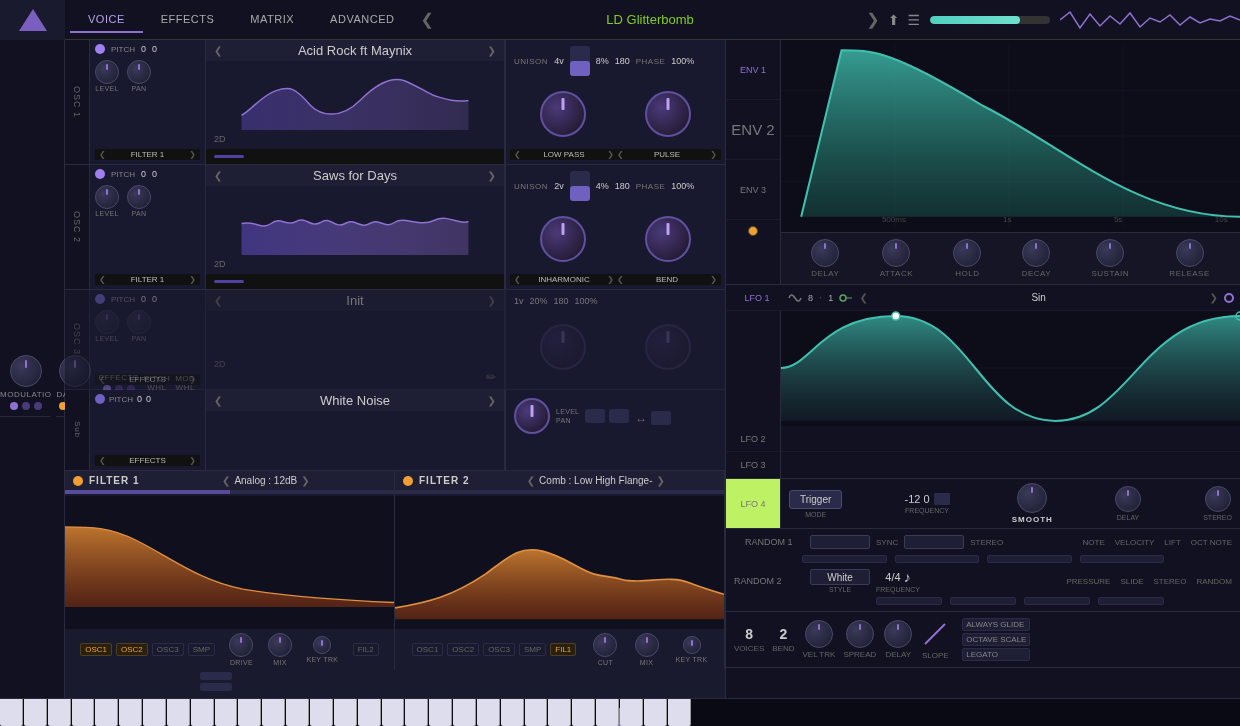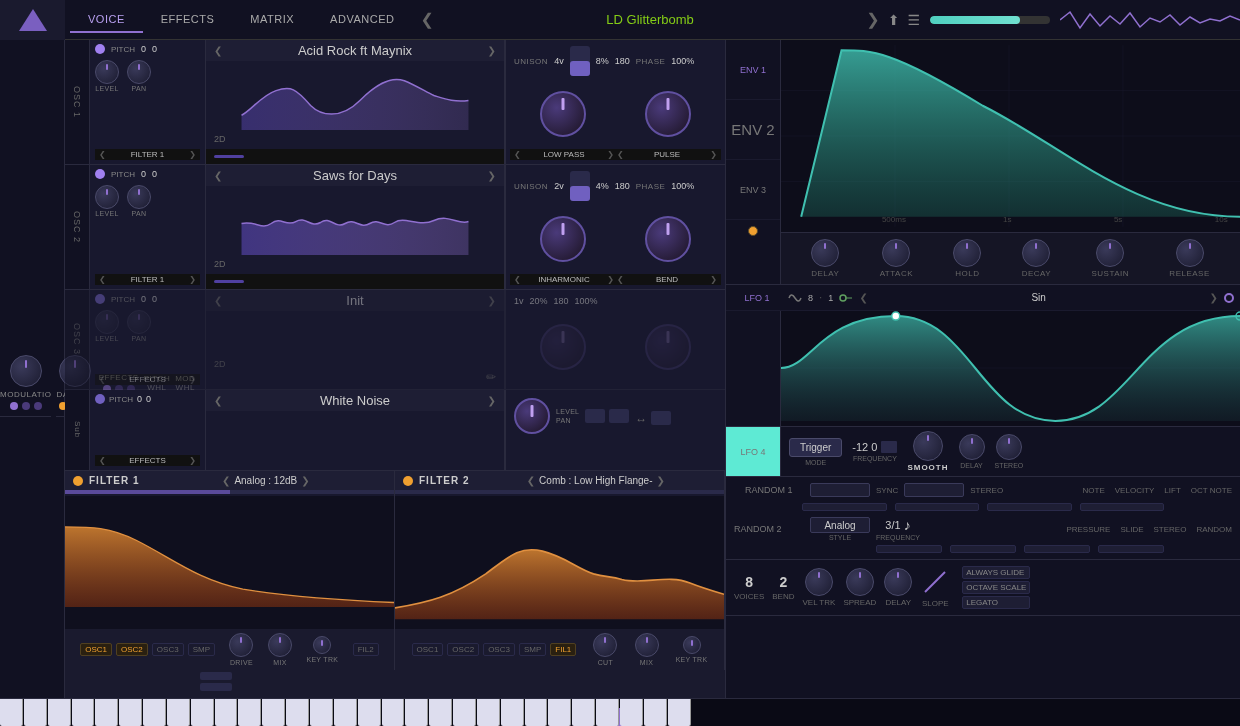--- a/index.html
+++ b/index.html
@@ -1056,25 +1056,35 @@
             <path d="M0,110 L0,57 C30,57 40,5 115,5 C190,5 200,110 275,110 C350,110 360,5 460,5 L460,110 Z" fill="url(#lfoGrad)"></path>
             <path d="M0,57 C30,57 40,5 115,5 C190,5 200,110 275,110 C350,110 360,5 460,5" fill="none" stroke="#40c0b0" stroke-width="2"></path>
 
             <circle cx="115" cy="5" r="4" fill="#fff" stroke="#40c0b0" stroke-width="1.5"></circle>
 
             <circle cx="460" cy="5" r="4" fill="none" stroke="#40c0b0" stroke-width="1.5"></circle>
           </svg>
         </div>
       </div>
 
+      <div style="display:flex;">
+        <div style="width:55px;background:#111122;border-right:1px solid #2a2a3e;display:flex;flex-direction:column;">
+          <div style="height:26px;display:flex;align-items:center;justify-content:center;font-size:9px;color:#777;border-bottom:1px solid #1a1a2e;">LFO 2</div>
+          <div style="height:26px;display:flex;align-items:center;justify-content:center;font-size:9px;color:#777;">LFO 3</div>
+        </div>
+        <div style="flex:1;background:#111122;">
+          <div style="height:26px;border-bottom:1px solid #1a1a2e;"></div>
+          <div style="height:26px;"></div>
+        </div>
+      </div>
 
       <div style="display:flex;border-top:1px solid #2a2a3e;">
-        <div style="width:55px;background:#5eead4;border-right:1px solid #2a2a3e;display:flex;align-items:center;justify-content:center;font-size:9px;color:#777;padding:6px 0;">LFO 4</div>
+        <div style="width:55px;background:#bef264;border-right:1px solid #2a2a3e;display:flex;align-items:center;justify-content:center;font-size:9px;color:#777;padding:6px 0;">LFO 4</div>
         <div style="flex:1;padding:4px 8px;">
-          <div style="display:flex;align-items:center;gap:10px;">
+          <div style="display:flex;align-items:center;gap:10px;justify-content:space-between;">
 
             <div style="display:flex;flex-direction:column;align-items:center;gap:2px;">
               <div class="trigger-btn">Trigger</div>
               <span style="font-size:7px;color:#666;">MODE</span>
             </div>
 
             <div style="display:flex;flex-direction:column;align-items:center;gap:2px;">
               <div style="display:flex;gap:4px;align-items:center;">
                 <span style="font-size:11px;color:#ccc;">-12  0</span>
                 <div style="width:16px;height:12px;background:#2a2a4a;border-radius:1px;"></div>
@@ -1125,27 +1135,27 @@
         <div style="flex:1;height:8px;background:#1e1e34;border:1px solid #2a2a4a;border-radius:2px;"></div>
         <div style="flex:1;height:8px;background:#1e1e34;border:1px solid #2a2a4a;border-radius:2px;"></div>
         <div style="flex:1;height:8px;background:#1e1e34;border:1px solid #2a2a4a;border-radius:2px;"></div>
       </div>
 
       <div style="display:flex;align-items:center;padding:2px 8px;gap:8px;">
         <span style="font-size:9px;color:#777;width:68px;">RANDOM 2</span>
         <div style="display:flex;align-items:center;gap:6px;flex:1;">
           <div style="display:flex;flex-direction:column;align-items:center;gap:1px;">
             <div style="width:60px;height:16px;background:#1e1e34;border:1px solid #3a3a5a;border-radius:2px;display:flex;align-items:center;justify-content:center;">
-              <span style="font-size:10px;color:#ccc;">Analog</span>
+              <span style="font-size:10px;color:#ccc;">White</span>
             </div>
             <span style="font-size:7px;color:#666;">STYLE</span>
           </div>
           <div style="display:flex;flex-direction:column;align-items:center;gap:1px;">
             <div style="display:flex;align-items:center;gap:3px;">
-              <span style="font-size:11px;color:#ccc;">3/1</span>
+              <span style="font-size:11px;color:#ccc;">4/4</span>
               <span style="font-size:14px;color:#ccc;">♪</span>
             </div>
             <span style="font-size:7px;color:#666;">FREQUENCY</span>
           </div>
         </div>
 
         <div style="display:flex;gap:10px;">
           <span style="font-size:8px;color:#666;">PRESSURE</span>
           <span style="font-size:8px;color:#666;">SLIDE</span>
           <span style="font-size:8px;color:#666;">STEREO</span>

